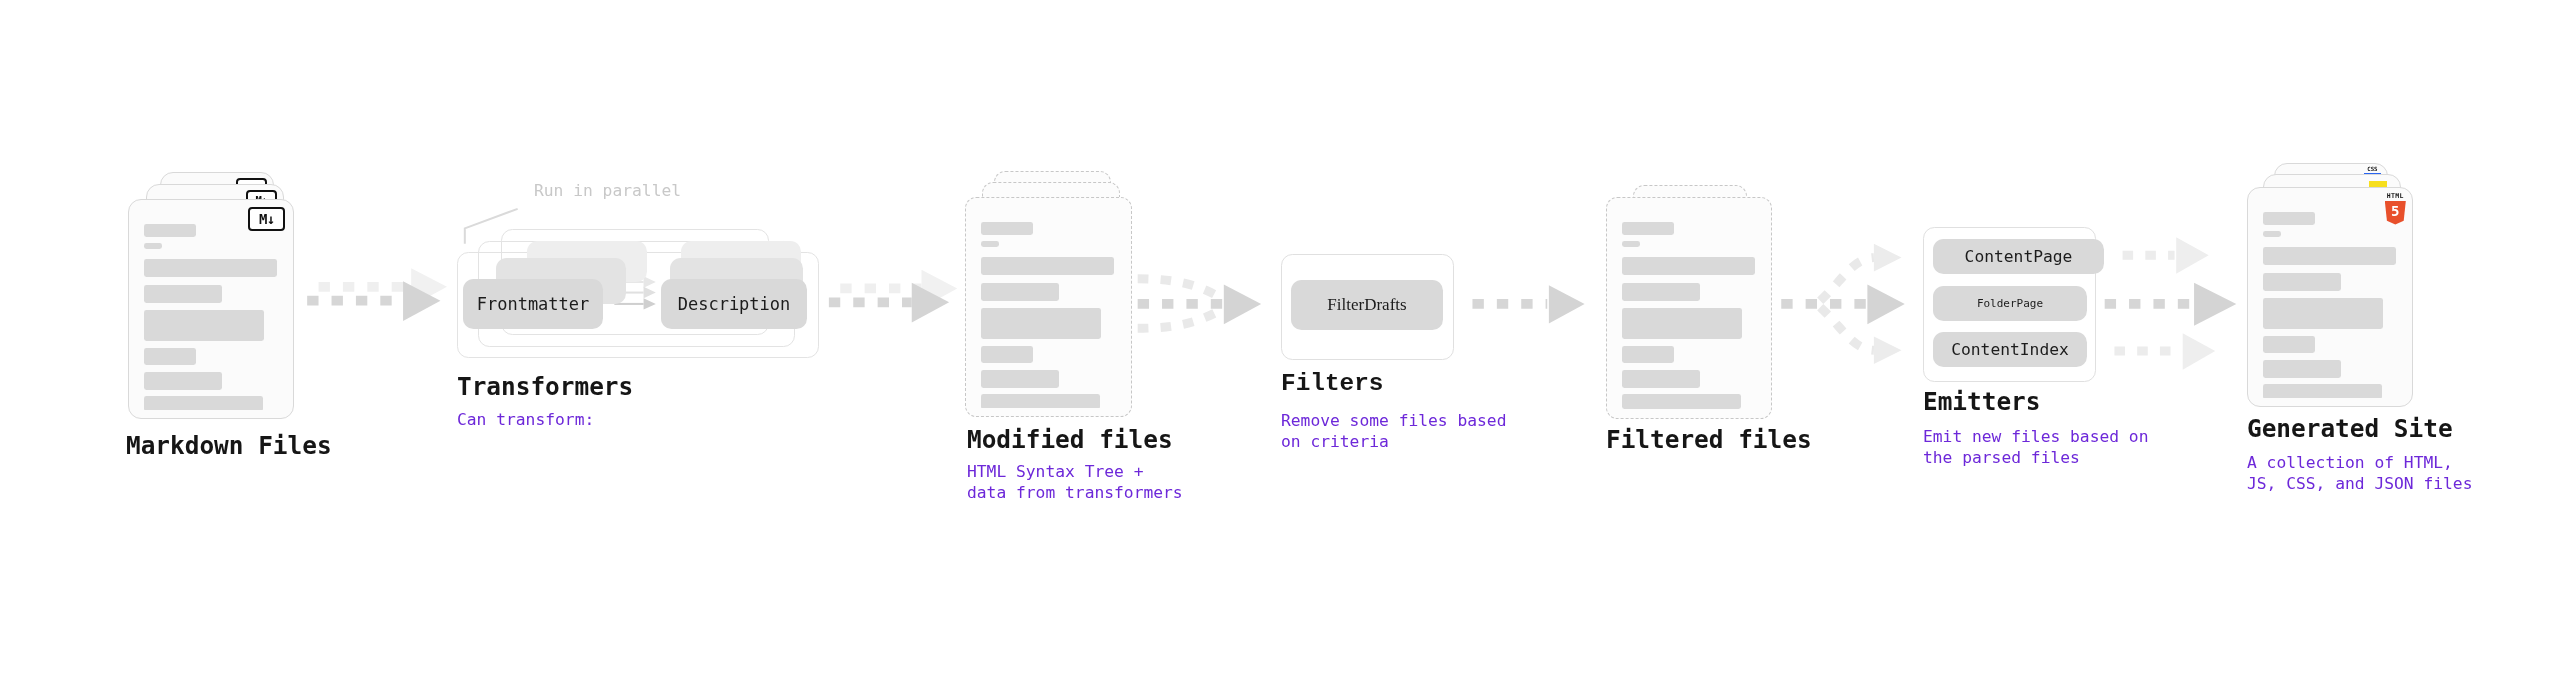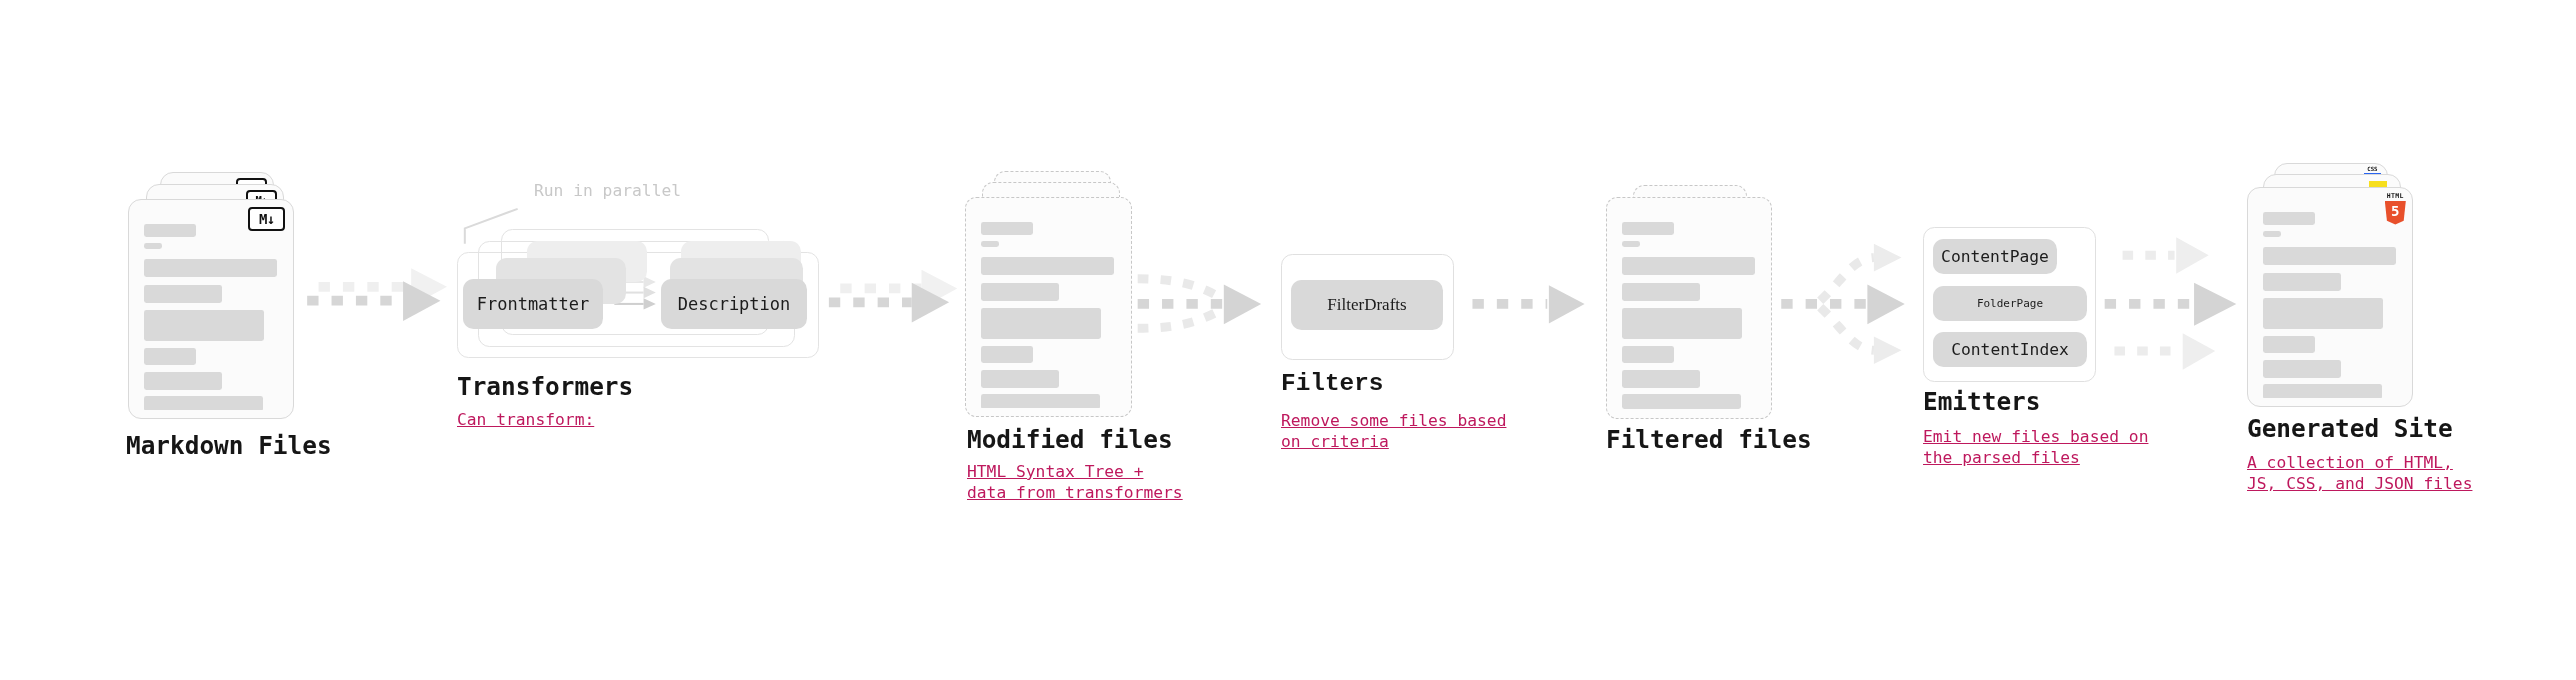--- a/index.html
+++ b/index.html
@@ -28,21 +28,21 @@
   
   .outline-box{position:absolute;border:1.6px solid #e3e3e3;border-radius:11.4px;box-sizing:border-box;background:transparent;}
   .panel-box{position:absolute;border:1.6px solid #e0e0e0;border-radius:11.4px;box-sizing:border-box;background:#ffffff;}
   .pill{position:absolute;background:#d9d9d9;border-radius:10.6px;color:#1c1c1c;font-size:17px;
     display:flex;align-items:center;justify-content:center;box-sizing:border-box;}
   .pill.ghost1{background:#e3e3e3;}
   .pill.ghost2{background:#eeeeee;}
   .note{position:absolute;color:#c8c8c8;font-size:16.3px;white-space:nowrap;}
   
   .sec-title{position:absolute;color:#161616;font-size:24.4px;font-weight:600;white-space:nowrap;}
-  .sec-sub{position:absolute;color:#be185d;font-size:16.3px;line-height:21px;white-space:pre-line;text-decoration:underline;}
+  .sec-sub{position:absolute;color:#6d28d9;font-size:16.3px;line-height:21px;white-space:pre-line;}
   .desc-list{position:absolute;color:#232323;font-size:16.3px;line-height:22px;margin:0;padding:0;list-style:none;}
   .desc-list li{white-space:nowrap;padding-left:13px;}
   .desc-list li::before{content:"• ";}
 </style>
 </head>
 <body>
 
 <div id="stage">
 
   <svg id="arrow-overlay" width="2576" height="681" viewBox="0 0 3170 838">
@@ -179,21 +179,21 @@
           <div class="bar" style="width: 120px; height: 31px; margin-bottom: 7.3px;"></div>
           <div class="bar" style="width: 52px; height: 17px; margin-bottom: 6.5px;"></div>
           <div class="bar" style="width: 78px; height: 18px; margin-bottom: 6.5px;"></div>
           <div class="bar" style="width: 119px; height: 14.6px; margin-bottom: 0px;"></div>
         </div>
     </div>
   </div>
   <div class="sec-title" style="left:1606px;top:425px;">Filtered files</div>
 
   <div class="panel-box" style="left:1923px;top:227px;width:173px;height:155px;">
-    <div class="pill" style="left:9px;top:11.4px;width:124px;height:35px;font-size:16.3px;">ContentPage</div>
+    <div class="pill" style="left:9px;top:11.4px;width:171px;height:35px;font-size:16.3px;">ContentPage</div>
     <div class="pill" style="left:9px;top:58px;width:154px;height:35px;font-size:11px;">FolderPage</div>
     <div class="pill" style="left:9px;top:104px;width:154px;height:35px;font-size:16.3px;">ContentIndex</div>
   </div>
   <div class="sec-title" style="left:1923px;top:387px;">Emitters</div>
   <div class="sec-sub" style="left:1923px;top:426px;">Emit new files based on
 the parsed files</div>
 
   <div>
     <div class="file-card" style="left:2274px;top:163px;width:114px;height:57px;">
       <div class="css-badge">

